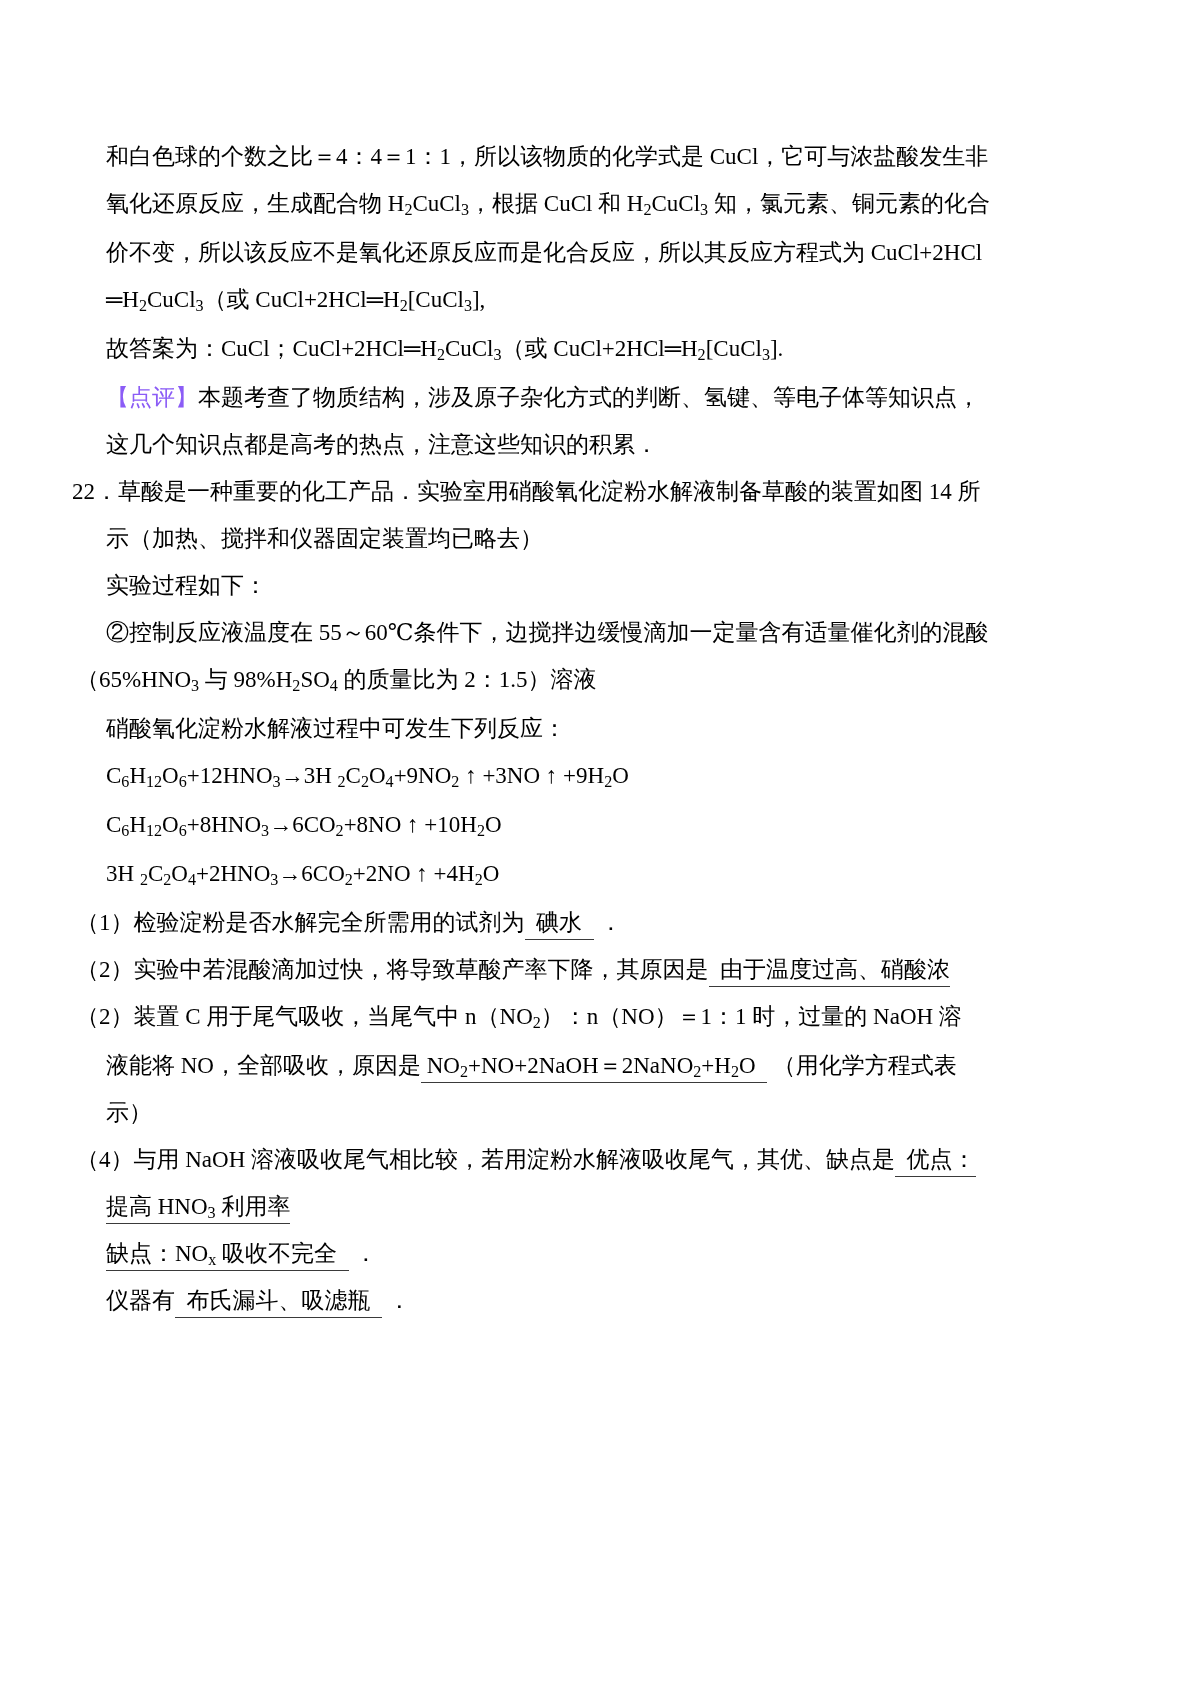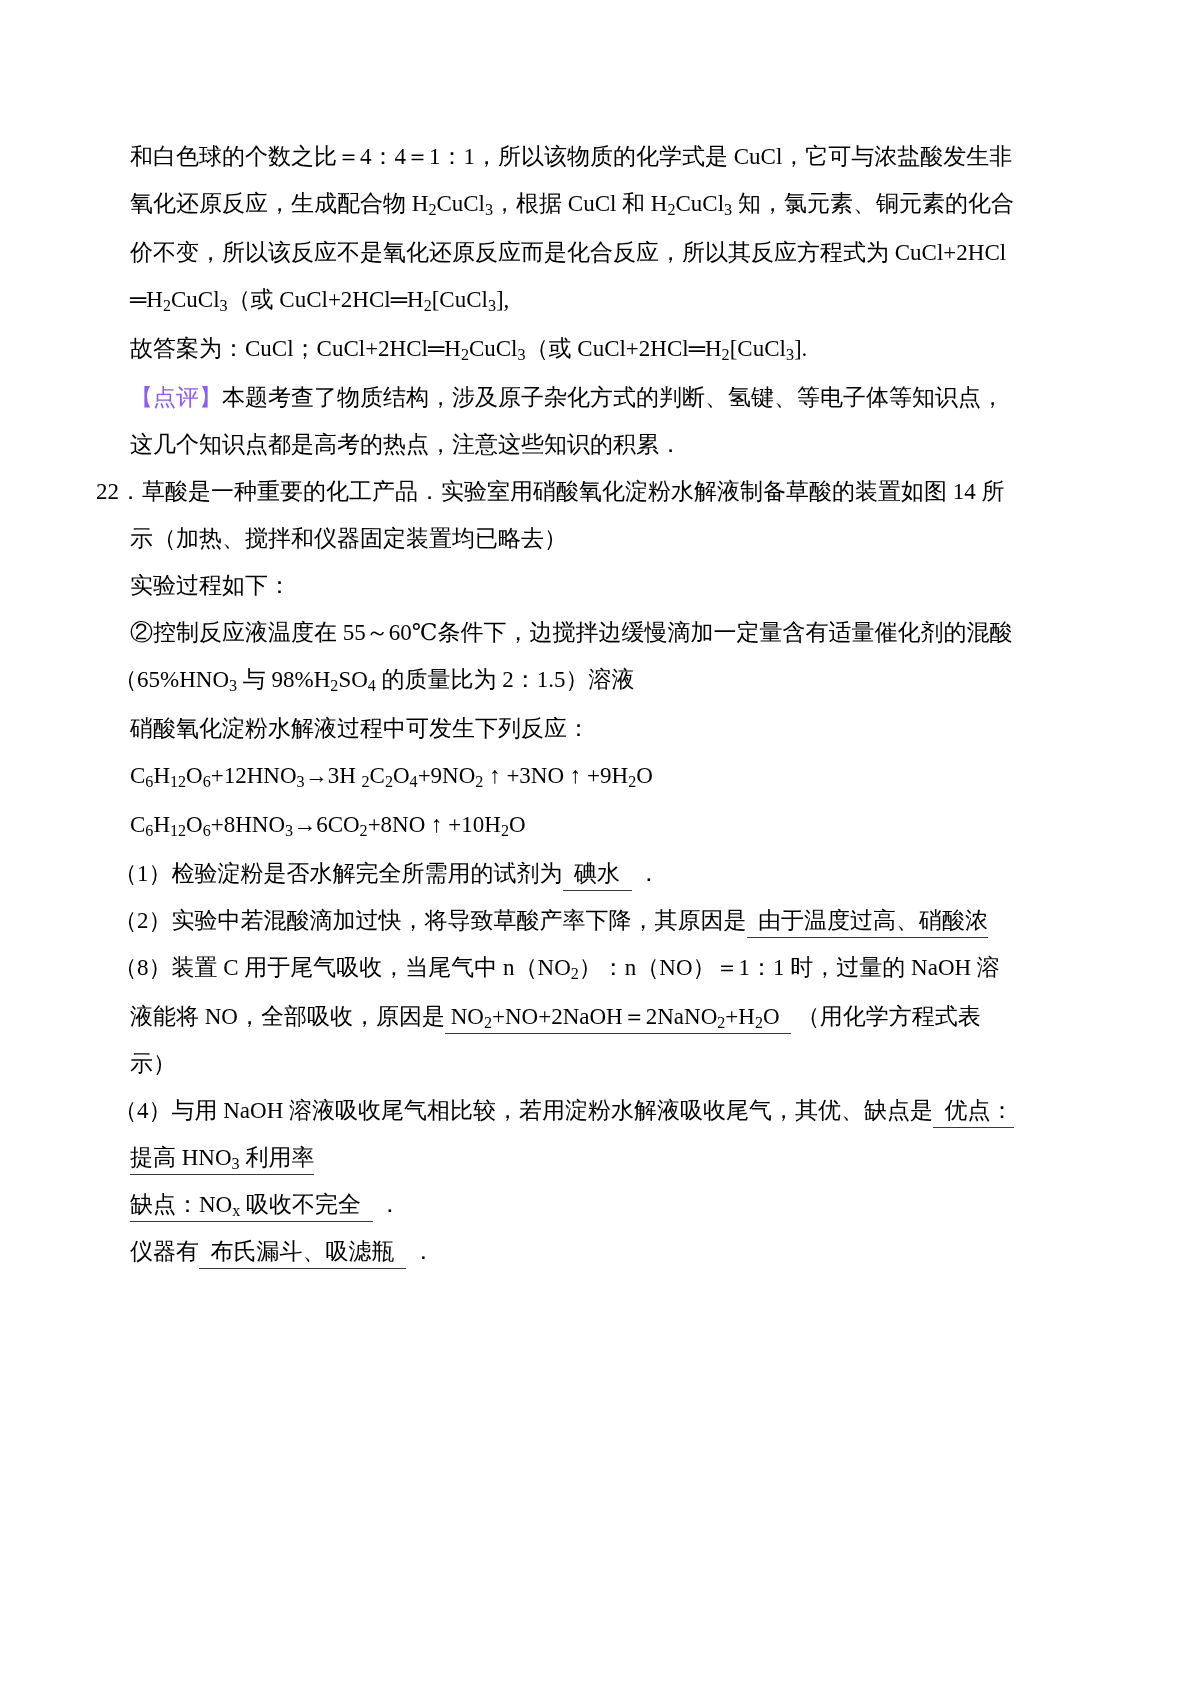--- a/index.html
+++ b/index.html
@@ -1,28 +1,28 @@
 <!DOCTYPE html>
 <html><head>
 <meta charset="utf-8">
 <style>
   html,body{margin:0;padding:0;}
   body{
     width:1200px;height:1698px;background:#ffffff;color:#000000;
     font-family:"Liberation Serif","DejaVu Serif",serif;
     overflow:hidden;
   }
-  .doc{padding:133px 140px 0 96px;}
+  .doc{padding:133px 140px 0 72px;}
   .line{
     margin:0;font-size:23px;line-height:47px;white-space:pre;
     color:#000;
   }
   .i0{margin-left:0;}
   .i1{margin-left:34px;}
-  .ip{margin-left:18px;}
+  .ip{margin-left:4px;}
   .sb{font-size:0.7em;position:relative;top:0.24em;}
   .u{display:inline-block;border-bottom:1.5px solid #3a3a3a;padding-bottom:2px;line-height:1.2;}
   .bl{color:#8b5cf6;}
 </style>
 </head>
 <body>
 
 <div class="doc">
   <div>
       <div class="line i1"><span>和白色球的个数之比＝4：4＝1：1，所以该物质的化学式是 CuCl，它可与浓盐酸发生非</span></div>
@@ -33,23 +33,24 @@
       <div class="line i1"><span class="bl">【点评】</span><span>本题考查了物质结构，涉及原子杂化方式的判断、氢键、等电子体等知识点，</span></div>
       <div class="line i1"><span>这几个知识点都是高考的热点，注意这些知识的积累．</span></div>
       <div class="line i0"><span>22．草酸是一种重要的化工产品．实验室用硝酸氧化淀粉水解液制备草酸的装置如图 14 所</span></div>
       <div class="line i1"><span>示（加热、搅拌和仪器固定装置均已略去）</span></div>
       <div class="line i1"><span>实验过程如下：</span></div>
       <div class="line i1"><span>②控制反应液温度在 55～60℃条件下，边搅拌边缓慢滴加一定量含有适量催化剂的混酸</span></div>
       <div class="line ip"><span>（65%HNO</span><span class="sb">3</span><span> 与 98%H</span><span class="sb">2</span><span>SO</span><span class="sb">4</span><span> 的质量比为 2：1.5）溶液</span></div>
       <div class="line i1"><span>硝酸氧化淀粉水解液过程中可发生下列反应：</span></div>
       <div class="line i1"><span>C</span><span class="sb">6</span><span>H</span><span class="sb">12</span><span>O</span><span class="sb">6</span><span>+12HNO</span><span class="sb">3</span><span>→3H </span><span class="sb">2</span><span>C</span><span class="sb">2</span><span>O</span><span class="sb">4</span><span>+9NO</span><span class="sb">2</span><span> ↑ +3NO ↑ +9H</span><span class="sb">2</span><span>O</span></div>
       <div class="line i1"><span>C</span><span class="sb">6</span><span>H</span><span class="sb">12</span><span>O</span><span class="sb">6</span><span>+8HNO</span><span class="sb">3</span><span>→6CO</span><span class="sb">2</span><span>+8NO ↑ +10H</span><span class="sb">2</span><span>O</span></div>
+      <div class="line i1"><span>3H </span><span class="sb">2</span><span>C</span><span class="sb">2</span><span>O</span><span class="sb">4</span><span>+2HNO</span><span class="sb">3</span><span>→6CO</span><span class="sb">2</span><span>+2NO ↑ +4H</span><span class="sb">2</span><span>O</span></div>
       <div class="line ip"><span>（1）检验淀粉是否水解完全所需用的试剂为</span><span class="u"><span>  碘水  </span></span><span> ．</span></div>
       <div class="line ip"><span>（2）实验中若混酸滴加过快，将导致草酸产率下降，其原因是</span><span class="u"><span>  由于温度过高、硝酸浓</span></span></div>
-      <div class="line ip"><span>（8）装置 C 用于尾气吸收，当尾气中 n（NO</span><span class="sb">2</span><span>）：n（NO）＝1：1 时，过量的 NaOH 溶</span></div>
+      <div class="line ip"><span>（2）装置 C 用于尾气吸收，当尾气中 n（NO</span><span class="sb">2</span><span>）：n（NO）＝1：1 时，过量的 NaOH 溶</span></div>
       <div class="line i1"><span>液能将 NO，全部吸收，原因是</span><span class="u"><span> NO</span><span class="sb">2</span><span>+NO+2NaOH＝2NaNO</span><span class="sb">2</span><span>+H</span><span class="sb">2</span><span>O  </span></span><span> （用化学方程式表</span></div>
       <div class="line i1"><span>示）</span></div>
       <div class="line ip"><span>（4）与用 NaOH 溶液吸收尾气相比较，若用淀粉水解液吸收尾气，其优、缺点是</span><span class="u"><span>  优点：</span></span></div>
       <div class="line i1"><span class="u"><span>提高 HNO</span><span class="sb">3</span><span> 利用率</span></span></div>
       <div class="line i1"><span class="u"><span>缺点：NO</span><span class="sb">x</span><span> 吸收不完全  </span></span><span> ．</span></div>
       <div class="line i1"><span>仪器有</span><span class="u"><span>  布氏漏斗、吸滤瓶  </span></span><span> ．</span></div>
     </div>
 </div>
 
 </body></html>

